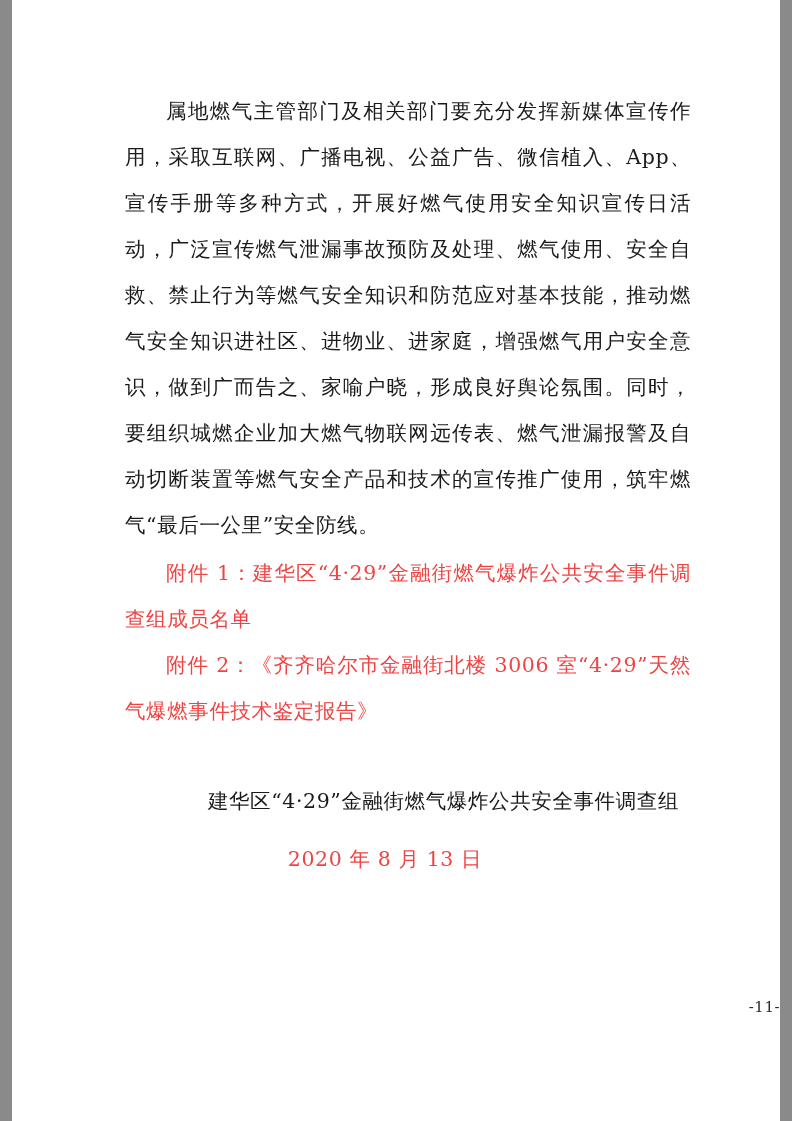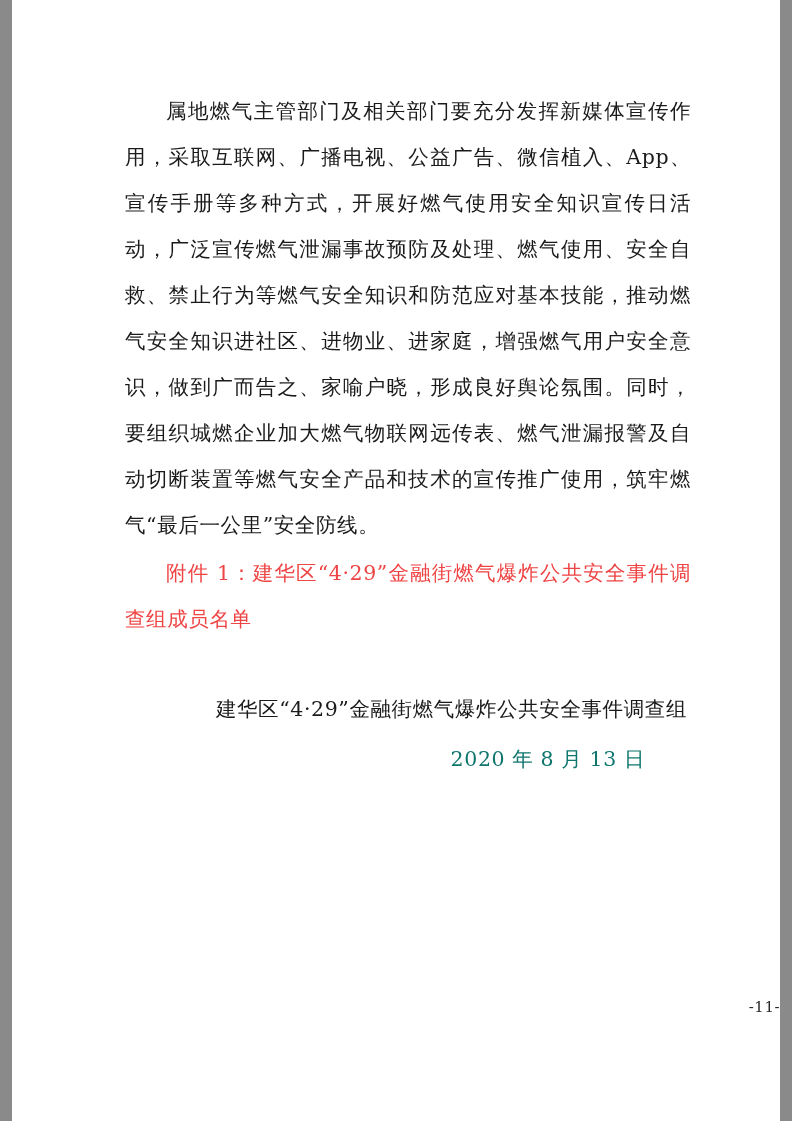--- a/index.html
+++ b/index.html
@@ -52,29 +52,29 @@
   .signature-block {
     margin-top: 44px;
   }
   .sig-org {
     font-family: "DejaVu Serif", "Liberation Serif", serif;
     font-size: 20.5px;
     line-height: 46px;
     color: #1a1a1a;
     letter-spacing: 0.6px;
     text-align: right;
-    margin: 4px;
+    margin: 12px;
   }
   .sig-date {
     font-family: "DejaVu Serif", "Liberation Serif", serif;
     font-size: 20.5px;
     line-height: 46px;
-    color: #0f766e;
+    color: #ef4444;
     letter-spacing: 0.6px;
-    text-align: right;
+    text-align: center;
     padding-right: 46px;
     margin: 0;
   }
   .page-number {
     position: absolute;
     left: 0;
     right: 0;
     top: 998px;
     text-align: right;
     font-family: "DejaVu Serif", "Liberation Serif", serif;
@@ -88,20 +88,21 @@
 <body>
 
 <div class="page">
 
   <div class="content">
 
     <p class="para indent">属地燃气主管部门及相关部门要充分发挥新媒体宣传作用，采取互联网、广播电视、公益广告、微信植入、App、宣传手册等多种方式，开展好燃气使用安全知识宣传日活动，广泛宣传燃气泄漏事故预防及处理、燃气使用、安全自救、禁止行为等燃气安全知识和防范应对基本技能，推动燃气安全知识进社区、进物业、进家庭，增强燃气用户安全意识，做到广而告之、家喻户晓，形成良好舆论氛围。同时，要组织城燃企业加大燃气物联网远传表、燃气泄漏报警及自动切断装置等燃气安全产品和技术的宣传推广使用，筑牢燃气“最后一公里”安全防线。</p>
 
     <div class="attachments">
       <p class="attachment">附件 1：建华区“4·29”金融街燃气爆炸公共安全事件调查组成员名单</p>
+      <p class="attachment">附件 2：《齐齐哈尔市金融街北楼 3006 室“4·29”天然气爆燃事件技术鉴定报告》</p>
     </div>
 
     <div class="signature-block">
       <p class="sig-org">建华区“4·29”金融街燃气爆炸公共安全事件调查组</p>
       <p class="sig-date">2020 年 8 月 13 日</p>
     </div>
 
   </div>
 
   <div class="page-number">-11-</div>

